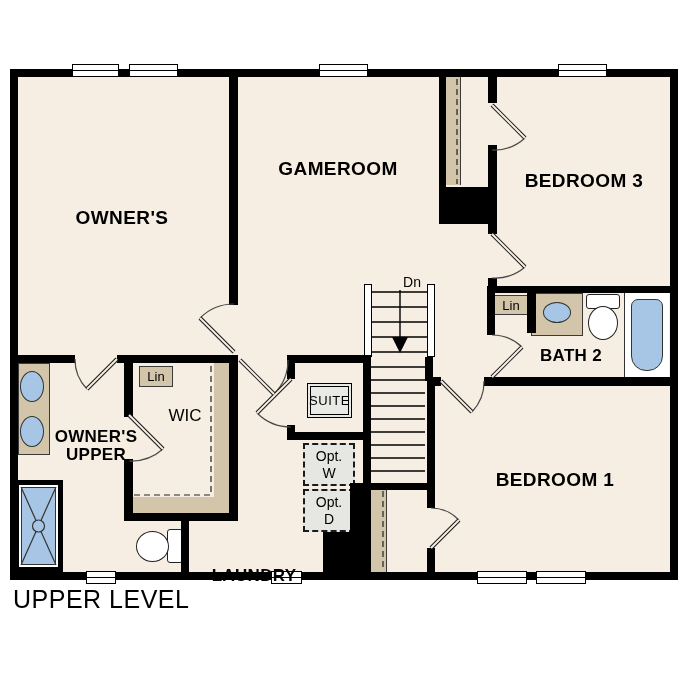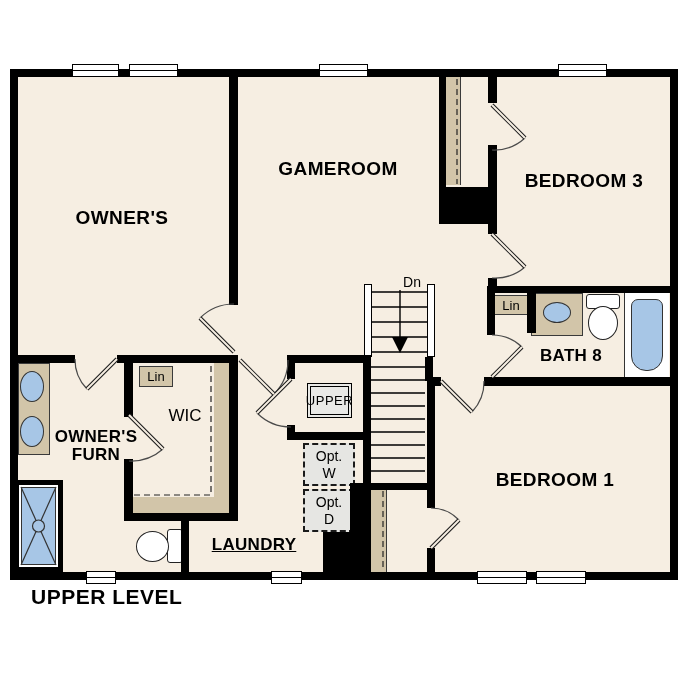--- a/index.html
+++ b/index.html
@@ -63,21 +63,21 @@
     <span>Opt.</span>
     <span>W</span>
   </div>
   <div class="abs gray-dash" style="left:303px;top:489px;width:52px;height:43px;">
     <span>Opt.</span>
     <span>D</span>
   </div>
 
   <div class="abs" style="left:307px;top:383px;width:45px;height:35px;background:#e9e9e6;border:1.6px solid #000;padding:2px;">
     <div class="abs" style="left:2px;top:2px;right:2px;bottom:2px;border:1px solid #000;display:flex;align-items:center;justify-content:center;">
-      <span style="font-size:13px;letter-spacing:.5px;">UPPER</span>
+      <span style="font-size:13px;letter-spacing:.5px;">SUITE</span>
     </div>
   </div>
 
   <div class="abs rail" style="left:364px;top:284px;width:8px;height:73px;"></div>
   <div class="abs rail" style="left:427px;top:284px;width:8px;height:73px;"></div>
 
   <div class="abs wall" style="left:10px;top:69px;width:668px;height:8px;"></div>
   <div class="abs wall" style="left:10px;top:572px;width:668px;height:8px;"></div>
   <div class="abs wall" style="left:10px;top:69px;width:8px;height:511px;"></div>
   <div class="abs wall" style="left:670px;top:69px;width:8px;height:511px;"></div>
@@ -197,24 +197,24 @@
           <line x1="240" y1="360" x2="274" y2="394"></line>
       </g>
     </g>
   </svg>
 
   <div class="lbl room" style="left:122px;top:217px;line-height:27px;">
     <div>OWNER'S</div>
   </div>
   <div class="lbl room" style="left:338px;top:169px;">GAMEROOM</div>
   <div class="lbl room" style="left:584px;top:181px;">BEDROOM 3</div>
-  <div class="lbl room-s" style="left:571px;top:356px;">BATH 8</div>
+  <div class="lbl room-s" style="left:571px;top:356px;">BATH 2</div>
   <div class="lbl room" style="left:555px;top:480px;">BEDROOM 1</div>
   <div class="lbl room-s" style="left:96px;top:446px;line-height:18px;">
     <div>OWNER'S</div>
-    <div>FURN</div>
+    <div>UPPER</div>
   </div>
   <div class="lbl" style="left:185px;top:416px;font-size:17px;">WIC</div>
-  <div class="lbl room-s" style="left:254px;top:545px;text-decoration:underline;">LAUNDRY</div>
+  <div class="lbl room-s" style="left:254px;top:576px;">LAUNDRY</div>
   <div class="lbl" style="left:396px;top:282px;font-size:14px;margin-left:16px;">Dn</div>
 
-  <div class="abs" style="left:31px;top:585px;font-size:21px;font-weight:bold;letter-spacing:.5px;">UPPER LEVEL</div>
+  <div class="abs" style="left:13px;top:585px;font-size:25px;font-weight:normal;letter-spacing:.5px;">UPPER LEVEL</div>
 </div>
 
 </body></html>

